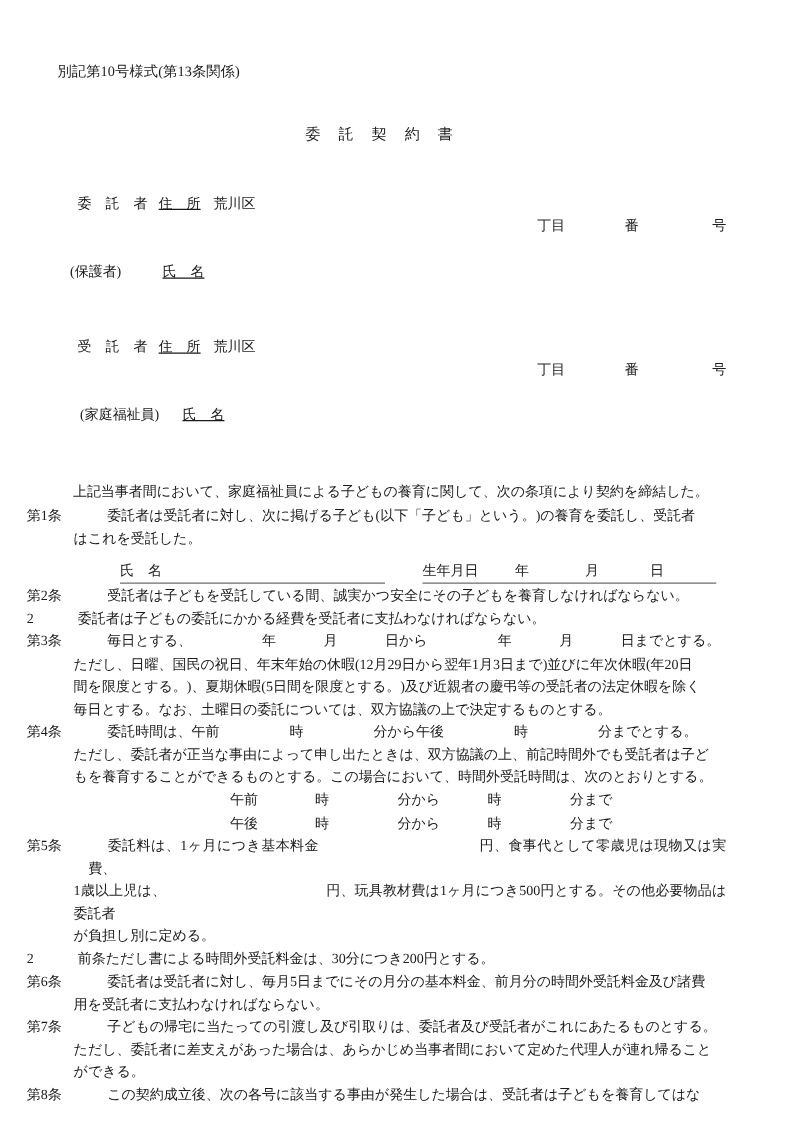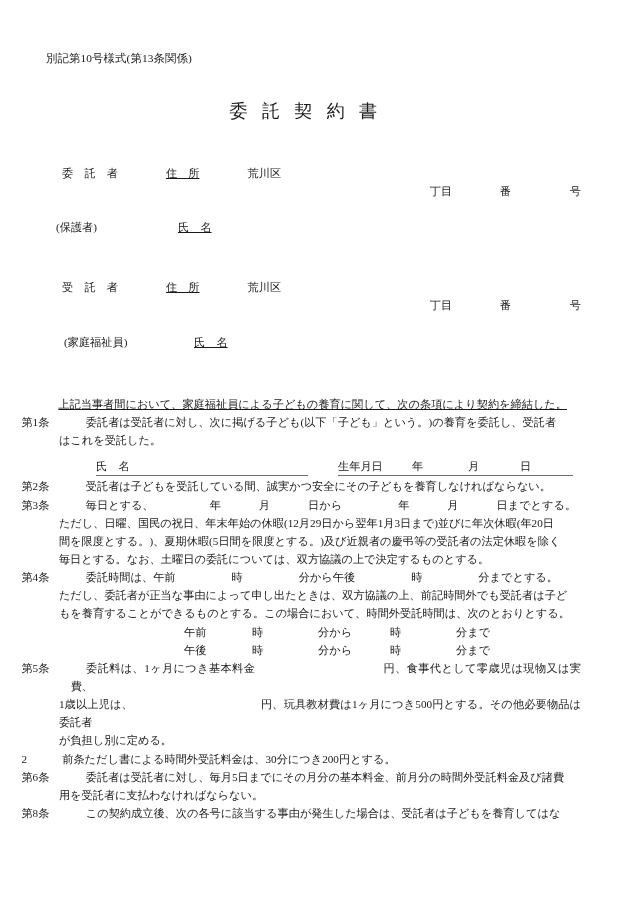--- a/index.html
+++ b/index.html
@@ -28,38 +28,37 @@
   }
 
   
   .form-no {
     font-size: 11.4px;
     letter-spacing: 0.1px;
     margin: 0 0 30px 0;
   }
   .doc-title {
     text-align: center;
-    font-size: 18px;
+    font-size: 12px;
     letter-spacing: 0.4px;
     margin: 0 0 38px 0;
     padding-right: 20px;
   }
   .doc-title span { margin: 0 7px; }
 
   
   .party {
     margin: 0 0 0 0;
     position: relative;
   }
   .party-row {
     display: flex;
     align-items: baseline;
     white-space: pre;
     line-height: 1.62;
-    gap: 48px;
   }
   .party-role {
     display: inline-block;
     width: 84px;
     padding-left: 16px;
     box-sizing: border-box;
   }
   .party-role.narrow { padding-left: 10px; }
   .party-role.nopad { padding-left: 2px; margin-left: 16px; }
   .party-label {
@@ -79,21 +78,21 @@
   .gap-a { height: 42px; }
   .gap-b { height: 44px; }
 
   
   .clause {
     margin: 0;
     text-align: justify;
     text-justify: inter-ideograph;
     line-height: 1.62;
   }
-  .clause.indent1 { text-indent: 1.1em; text-decoration: underline; }
+  .clause.indent1 { text-indent: 1.1em; }
   .clause .hang {
     display: block;
     padding-left: 2.2em;
     text-indent: -2.2em;
   }
   .clause .hang2 {
     display: block;
     padding-left: 1.15em;
     text-indent: 0;
   }
@@ -201,20 +200,23 @@
 
   <div class="child-row">
     <span class="ul child-name"><span>氏　名</span></span>
     <span class="ul child-birth"><span class="y">生年月日</span><span class="m">年</span><span class="d">月</span><span>日</span></span>
   </div>
 
   <p class="clause">
     <span class="hang"><span class="art">第2条</span><span>受託者は子どもを受託している間、誠実かつ安全にその子どもを養育しなければならない。</span></span>
   </p>
 
+  <p class="clause">
+    <span class="hang"><span class="num">2</span><span>委託者は子どもの委託にかかる経費を受託者に支払わなければならない。</span></span>
+  </p>
 
   <p class="clause">
     <span class="hang"><span class="art">第3条</span><span>毎日とする、</span><span class="blank-m"></span><span>年</span><span class="blank-s"></span><span>月</span><span class="blank-s"></span><span>日から</span><span class="blank-m"></span><span>年</span><span class="blank-s"></span><span>月</span><span class="blank-s"></span><span>日までとする。</span></span>
     <span class="hang2">ただし、日曜、国民の祝日、年末年始の休暇(12月29日から翌年1月3日まで)並びに年次休暇(年20日</span>
     <span class="hang2">間を限度とする。)、夏期休暇(5日間を限度とする。)及び近親者の慶弔等の受託者の法定休暇を除く</span>
     <span class="hang2">毎日とする。なお、土曜日の委託については、双方協議の上で決定するものとする。</span>
   </p>
 
   <p class="clause">
     <span class="hang"><span class="art">第4条</span><span>委託時間は、午前</span><span class="blank-m"></span><span>時</span><span class="blank-m"></span><span>分から午後</span><span class="blank-m"></span><span>時</span><span class="blank-m"></span><span>分までとする。</span></span>
@@ -235,18 +237,23 @@
 
   <p class="clause">
     <span class="hang"><span class="num">2</span><span>前条ただし書による時間外受託料金は、30分につき200円とする。</span></span>
   </p>
 
   <p class="clause">
     <span class="hang"><span class="art">第6条</span><span>委託者は受託者に対し、毎月5日までにその月分の基本料金、前月分の時間外受託料金及び諸費</span></span>
     <span class="hang2">用を受託者に支払わなければならない。</span>
   </p>
 
+  <p class="clause">
+    <span class="hang"><span class="art">第7条</span><span>子どもの帰宅に当たっての引渡し及び引取りは、委託者及び受託者がこれにあたるものとする。</span></span>
+    <span class="hang2">ただし、委託者に差支えがあった場合は、あらかじめ当事者間において定めた代理人が連れ帰ること</span>
+    <span class="hang2">ができる。</span>
+  </p>
 
   <p class="clause">
     <span class="hang"><span class="art">第8条</span><span>この契約成立後、次の各号に該当する事由が発生した場合は、受託者は子どもを養育してはな</span></span>
   </p>
 
 </div>
 
 </body></html>

